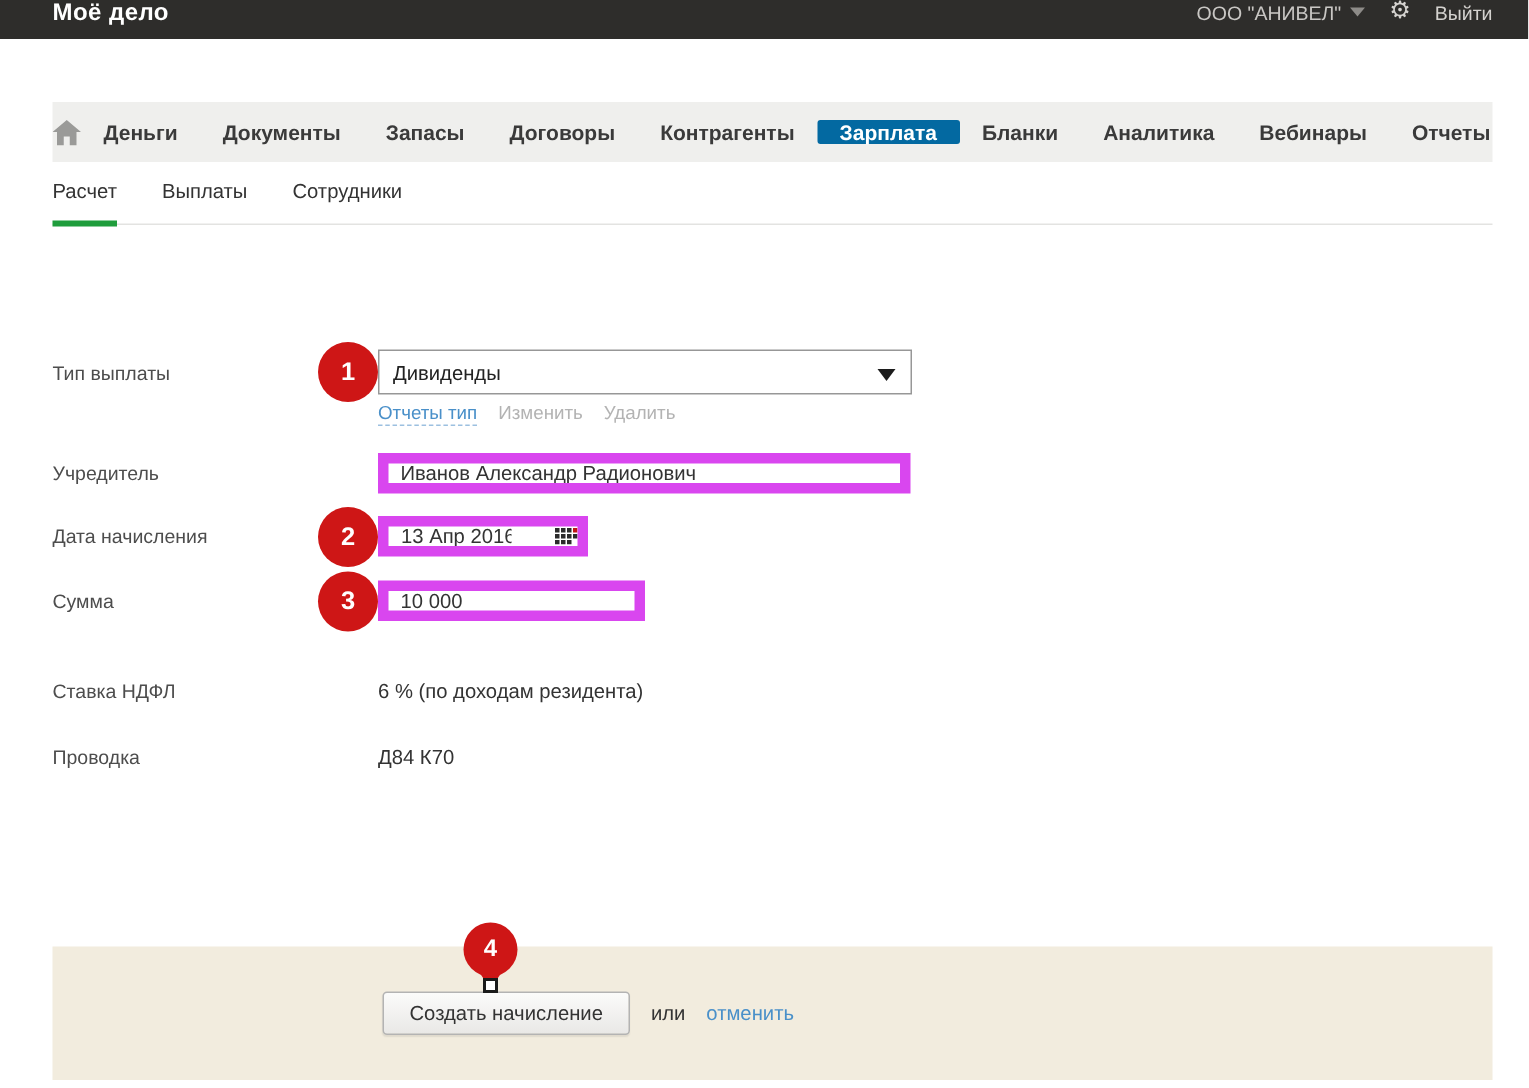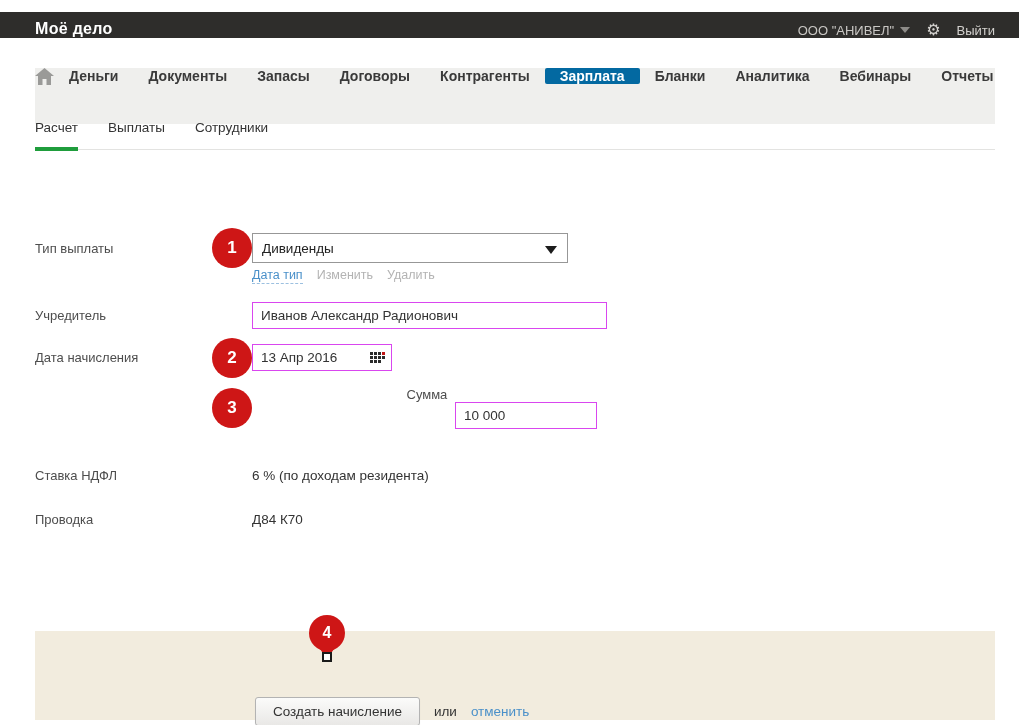--- a/index.html
+++ b/index.html
@@ -4,35 +4,35 @@
 <style>
   * { margin:0; padding:0; box-sizing:border-box; }
   html,body { background:#fff; }
   .page {
     position:relative; width:1019px; height:725px; overflow:hidden;
     font-family:"Liberation Sans","DejaVu Sans",sans-serif; background:#fff; color:#333;
   }
 
   
   .topbar {
-    position:absolute; left:0; top:12px; width:1019px; height:26px;
-    background:#2e2d2b; display:flex; align-items:flex-end; justify-content:space-between;
+    position:absolute; left:0; top:0; width:1019px; height:26px;
+    background:#2e2d2b; display:flex; align-items:flex-start; justify-content:space-between;
     padding:0 24px 0 35px;
   }
   .logo { color:#fff; font-size:16px; font-weight:bold; letter-spacing:.3px; cursor:pointer; }
   .topbar-right { display:flex; align-items:center; gap:16px; }
   .company { color:#c9c7c4; font-size:13px; display:flex; align-items:center; gap:6px; cursor:pointer; }
   .caret-down { width:0; height:0; border-left:5px solid transparent; border-right:5px solid transparent; border-top:6px solid #8d8b88; display:inline-block; }
   .gear { color:#d4d2cf; font-size:16px; line-height:1; cursor:pointer; }
   .logout { color:#d4d2cf; font-size:13px; text-decoration:none; cursor:pointer; }
 
   
   .navbar {
-    position:absolute; left:35px; top:68px; width:960px; height:56px;
-    background:#efefed; display:flex; align-items:flex-start;
+    position:absolute; left:35px; top:68px; width:960px; height:40px;
+    background:#efefed; display:flex; align-items:center;
   }
   .home-tab { width:48px; display:flex; align-items:center; justify-content:center; cursor:pointer; }
   .nav-tab {
     display:flex; align-items:center; padding:0 15px; font-size:14px; font-weight:bold;
     color:#3a3a3a; cursor:pointer; white-space:nowrap;
   }
   .nav-tab.active { background:#0369a1; color:#fff; border-radius:2px; }
 
   
   .subnav {
@@ -54,52 +54,52 @@
   .form-label { width:217px; flex-shrink:0; font-size:13px; color:#4d4d4d; }
 
   .badge {
     position:absolute; left:177px; top:50%; transform:translateY(-50%);
     width:40px; height:40px; border-radius:50%; background:#ce1616;
     color:#fff; font-size:17px; font-weight:bold;
     display:flex; align-items:center; justify-content:center; z-index:3;
   }
 
   .select-box {
-    position:relative; width:316px; height:30px; border:1px solid #979797; background:#fff;
+    position:relative; width:356px; height:30px; border:1px solid #979797; background:#fff;
     display:flex; align-items:center; padding:0 30px 0 9px; font-size:13.5px; color:#222;
     cursor:pointer; z-index:1;
   }
   .select-arrow { position:absolute; right:10px; top:12px; width:0; height:0;
     border-left:6px solid transparent; border-right:6px solid transparent; border-top:8px solid #1c1c1c; }
 
   .links-row { margin:5px 0 18px 217px; display:flex; gap:14px; font-size:12.5px; height:16px; }
   .link-dashed { color:#4a90c9; text-decoration:none; border-bottom:1px dashed #9cc0e0; cursor:pointer; }
   .link-muted { color:#b3b3b3; text-decoration:none; cursor:pointer; }
 
   .text-input {
-    height:27px; border:1px solid #d946ef; background:#fff; padding:0 8px;
+    height:27px; border:7px solid #d946ef; background:#fff; padding:0 8px;
     font-family:inherit; font-size:13.5px; color:#333;
   }
   .input-founder { width:355px; }
   .input-date { width:140px; padding-right:44px; }
-  .input-sum { width:142px;margin-left:22px; }
+  .input-sum { width:178px; }
   .date-wrap { position:relative; display:inline-block; z-index:1; }
   .cal-icon { position:absolute; right:7px; top:8px; cursor:pointer; line-height:0; }
 
   .row-founder { margin-bottom:15px; }
   .row-date { margin-bottom:16px; }
-  .row-sum { margin-bottom:37px;flex-direction:column; }
+  .row-sum { margin-bottom:37px; }
   .row-static { margin-bottom:26px; min-height:18px; }
   .static-value { font-size:13.5px; color:#333; }
 
   
   .footer {
     position:absolute; left:35px; top:631px; width:960px; height:89px; background:#f2ecde;
   }
-  .footer-actions { position:absolute; left:220px; top:30px; display:flex; align-items:center; gap:14px;margin-top:36px; }
+  .footer-actions { position:absolute; left:220px; top:30px; display:flex; align-items:center; gap:14px; }
   .submit-btn {
     padding:6px 17px; font-family:inherit; font-size:13.5px; color:#333;
     background:linear-gradient(#fbfbfa,#e9e8e6); border:1px solid #b3b3b3; border-radius:3px;
     box-shadow:0 1px 1px rgba(0,0,0,.08); cursor:pointer;
   }
   .or-text { font-size:13.5px; color:#333; }
   .cancel-link { font-size:13.5px; color:#4a90c9; cursor:pointer; }
 
   .balloon-circle {
     position:absolute; left:274px; top:-16px; width:36px; height:36px; border-radius:50%;
@@ -163,21 +163,21 @@
 
       <div class="form-row">
         <div class="form-label">Тип выплаты</div>
         <div class="badge">1</div>
         <div class="select-box">
           <span>Дивиденды</span>
           <span class="select-arrow"></span>
         </div>
       </div>
       <div class="links-row">
-        <a class="link-dashed">Дата тип</a>
+        <a class="link-dashed">Отчеты тип</a>
         <a class="link-muted">Изменить</a>
         <a class="link-muted">Удалить</a>
       </div>
 
       <div class="form-row row-founder">
         <div class="form-label">Учредитель</div>
         <input class="text-input input-founder" value="Иванов Александр Радионович" style="">
       </div>
 
       <div class="form-row row-date">

